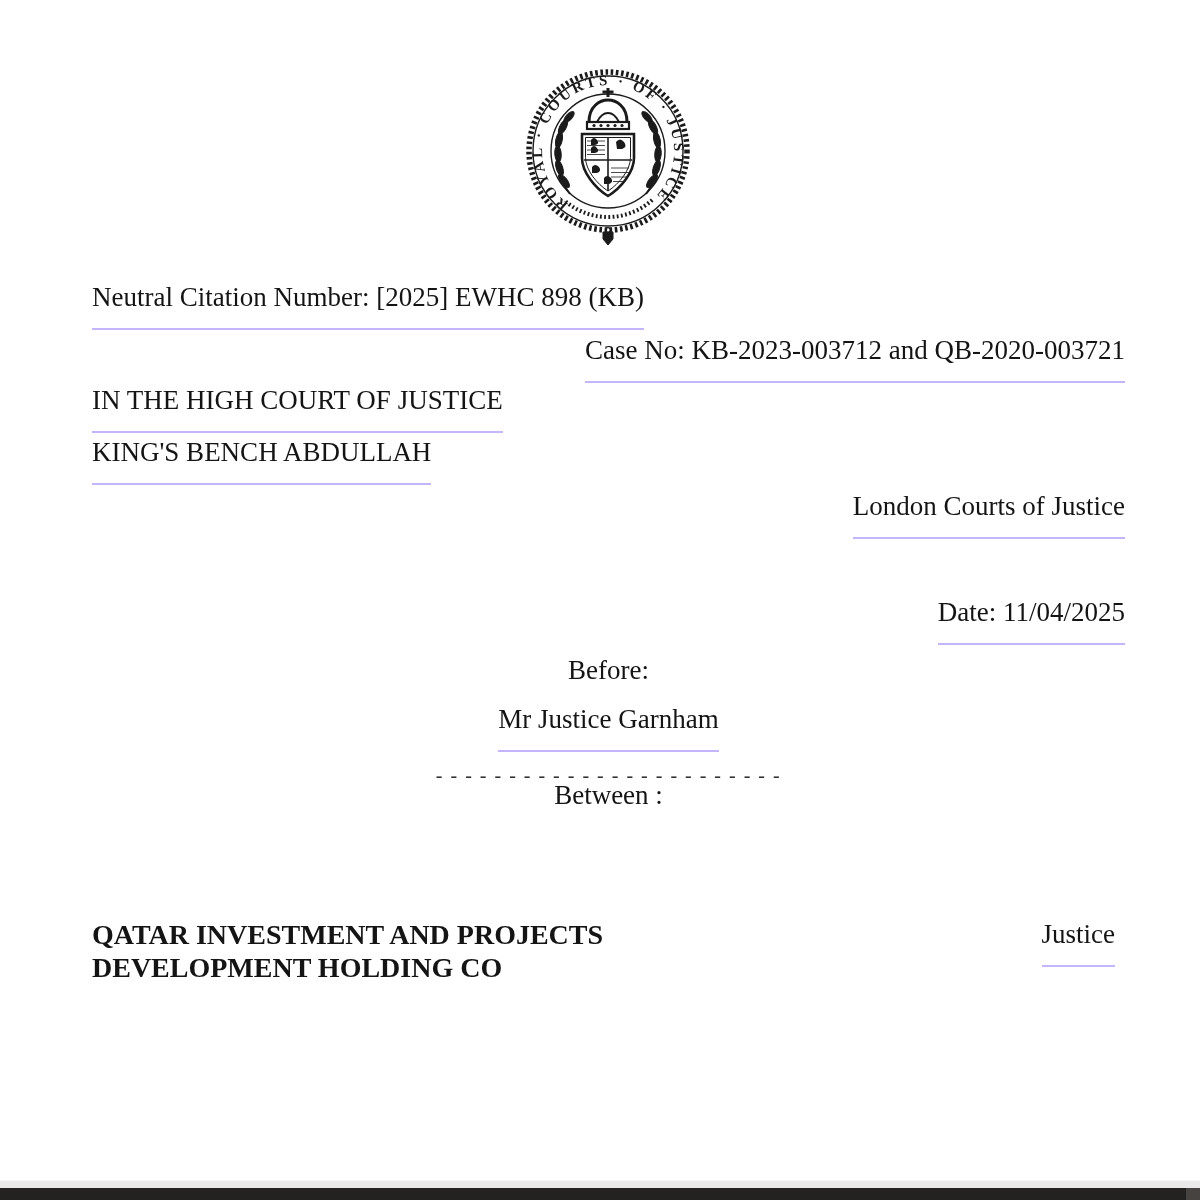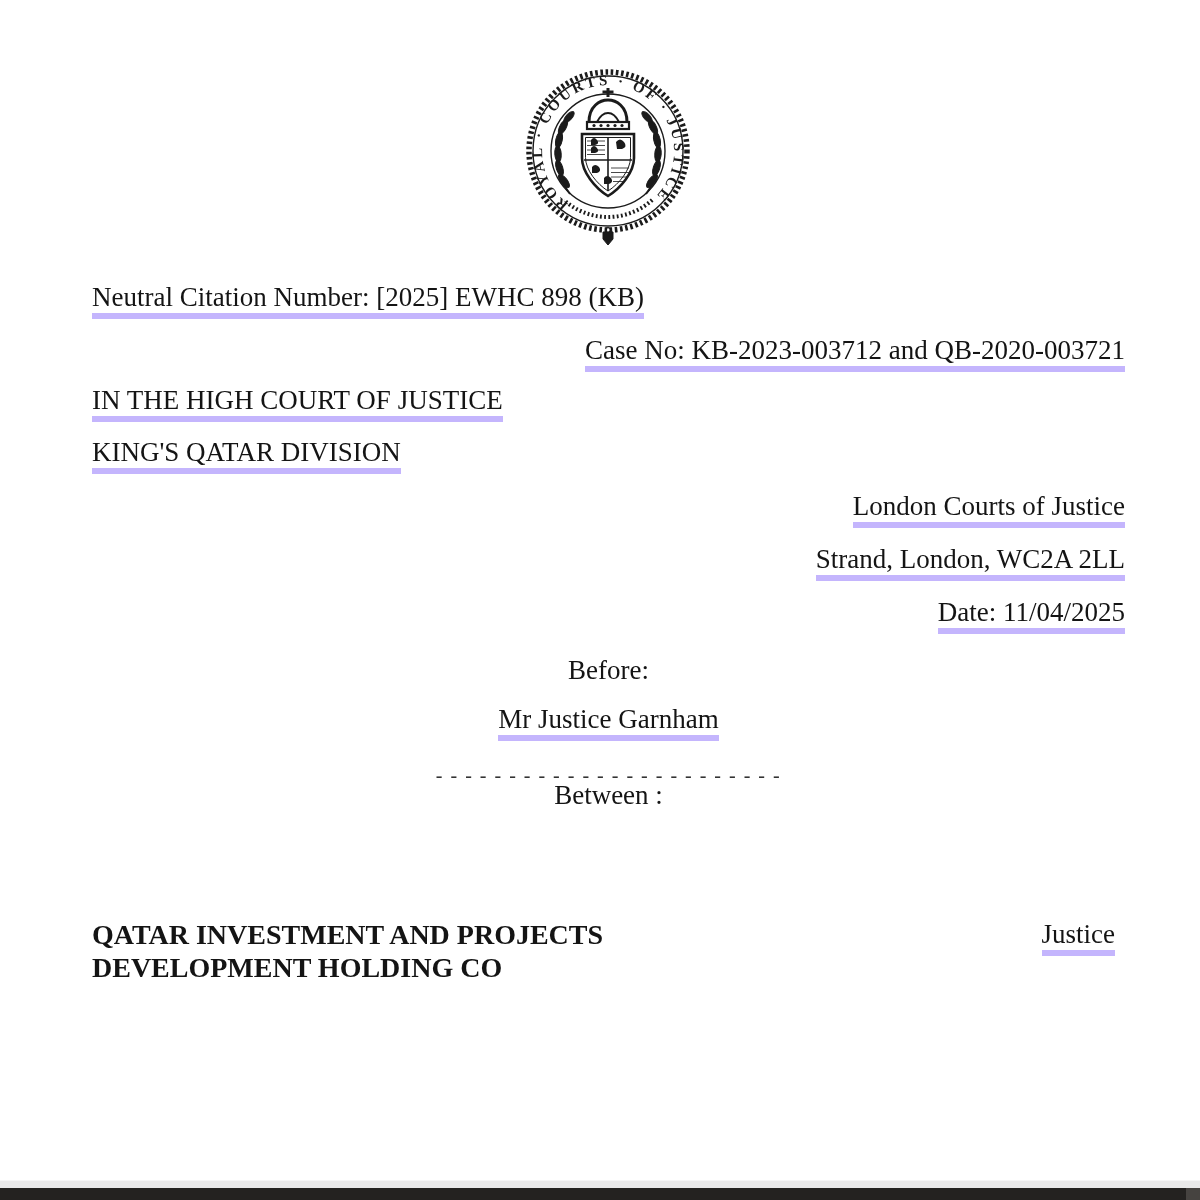--- a/index.html
+++ b/index.html
@@ -8,21 +8,21 @@
     background:#ffffff;
     font-family:"Liberation Serif","DejaVu Serif",serif;
     color:#141414;
   }
   .page{position:relative;width:1200px;height:1200px;background:#ffffff;}
   .line{
     position:absolute;
     font-size:27px;line-height:30px;white-space:nowrap;
   }
   .b{font-weight:normal;}
-  .u{border-bottom:6px solid #c4b5fd;padding-bottom:1px;}
+  .u{border-bottom:2px solid #c4b5fd;padding-bottom:16px;}
   .center-col{left:92px;width:1033px;text-align:center;}
   .right-anchor{right:75px;text-align:right;font-family:Liberation Serif, serif;}
   .party-block{
     position:absolute;left:92px;width:1033px;text-align:left;
     font-size:28px;line-height:33px;font-weight:bold;white-space:nowrap;
   }
   .dashes{
     font-size:20px;line-height:24px;letter-spacing:1.5px;color:#333333;
     font-weight:normal;
   }
@@ -110,30 +110,27 @@
 
   <div class="line right-anchor" style="top:335px">
     <span class="u">Case No: KB-2023-003712 and QB-2020-003721</span>
   </div>
 
   <div class="line b" style="top:385px;left:92px">
     <span class="u">IN THE HIGH COURT OF JUSTICE</span>
   </div>
 
   <div class="line b" style="top:437px;left:92px">
-    <span class="u">KING'S QATAR DIVISION</span>
+    <span class="u">KING'S BENCH ABDULLAH</span>
   </div>
 
   <div class="line right-anchor" style="top:491px">
     <span class="u">London Courts of Justice</span>
   </div>
 
-  <div class="line right-anchor" style="top:544px">
-    <span class="u">Strand, London, WC2A 2LL</span>
-  </div>
 
   <div class="line right-anchor" style="top:597px">
     <span class="u">Date: 11/04/2025</span>
   </div>
 
   <div class="line b center-col" style="top:655px">
     <span>Before:</span>
   </div>
 
   <div class="line b center-col" style="top:704px">

